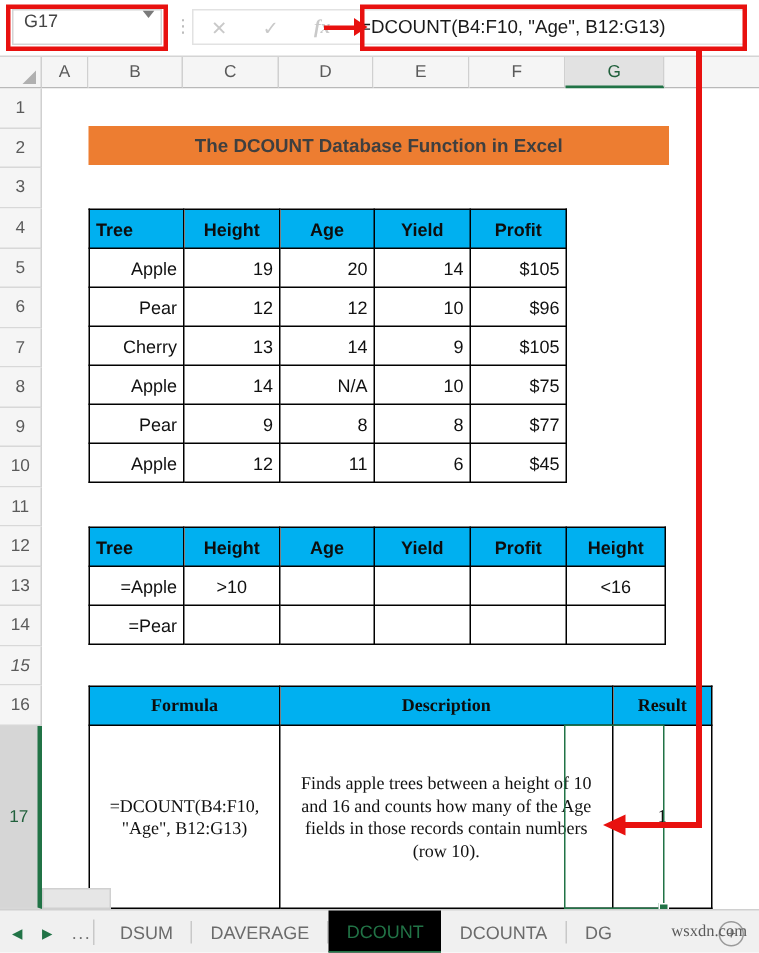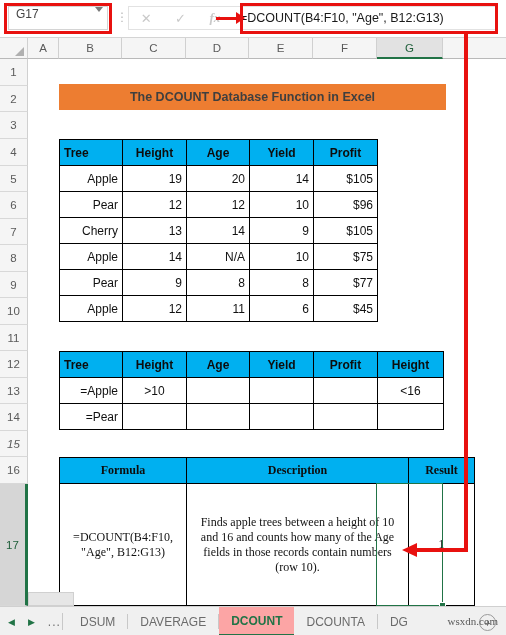--- a/index.html
+++ b/index.html
@@ -79,21 +79,21 @@
   .ann-arrow{width:0;height:0;}
 
   
   .tabbar{position:absolute;left:0;top:606px;width:506px;height:29px;background:#f0f0f0;border-top:1px solid #d0d0d0;}
   .navbtns{position:absolute;left:8px;top:0;height:29px;display:flex;align-items:center;gap:13px;}
   .navbtns span{color:#217346;font-size:9px;}
   .navdots{color:#717171 !important;font-size:12px !important;letter-spacing:1px;}
   .navsep{position:absolute;left:62px;top:6px;width:1px;height:17px;background:#c8c8c8;}
   .tabs{position:absolute;left:68px;top:0;height:29px;display:flex;align-items:stretch;}
   .tab{display:flex;align-items:center;padding:0 12px;font-size:12px;color:#6b6b6b;position:relative;}
-  .tab.active{background:#fca5a5;color:#217346;font-weight:bold;border-bottom:2px solid #217346;}
+  .tab.active{background:#000000;color:#217346;font-weight:normal;border-bottom:2px solid #217346;}
   .tabdiv{width:1px;background:#c8c8c8;margin:7px 0;}
   .addsheet{position:absolute;right:10px;top:7px;width:15px;height:15px;border:1px solid #9a9a9a;border-radius:50%;
             display:flex;align-items:center;justify-content:center;color:#7a7a7a;font-size:11px;}
   .wmark{position:absolute;right:8px;top:8px;font-size:11px;color:#5a5a5a;font-family:"Liberation Serif",serif;}
   .scrollnub{position:absolute;left:28px;top:592px;width:46px;height:14px;background:#e6e6e6;border:1px solid #d0d0d0;box-sizing:border-box;}
 </style>
 </head>
 <body>
 
 <div id="app">

